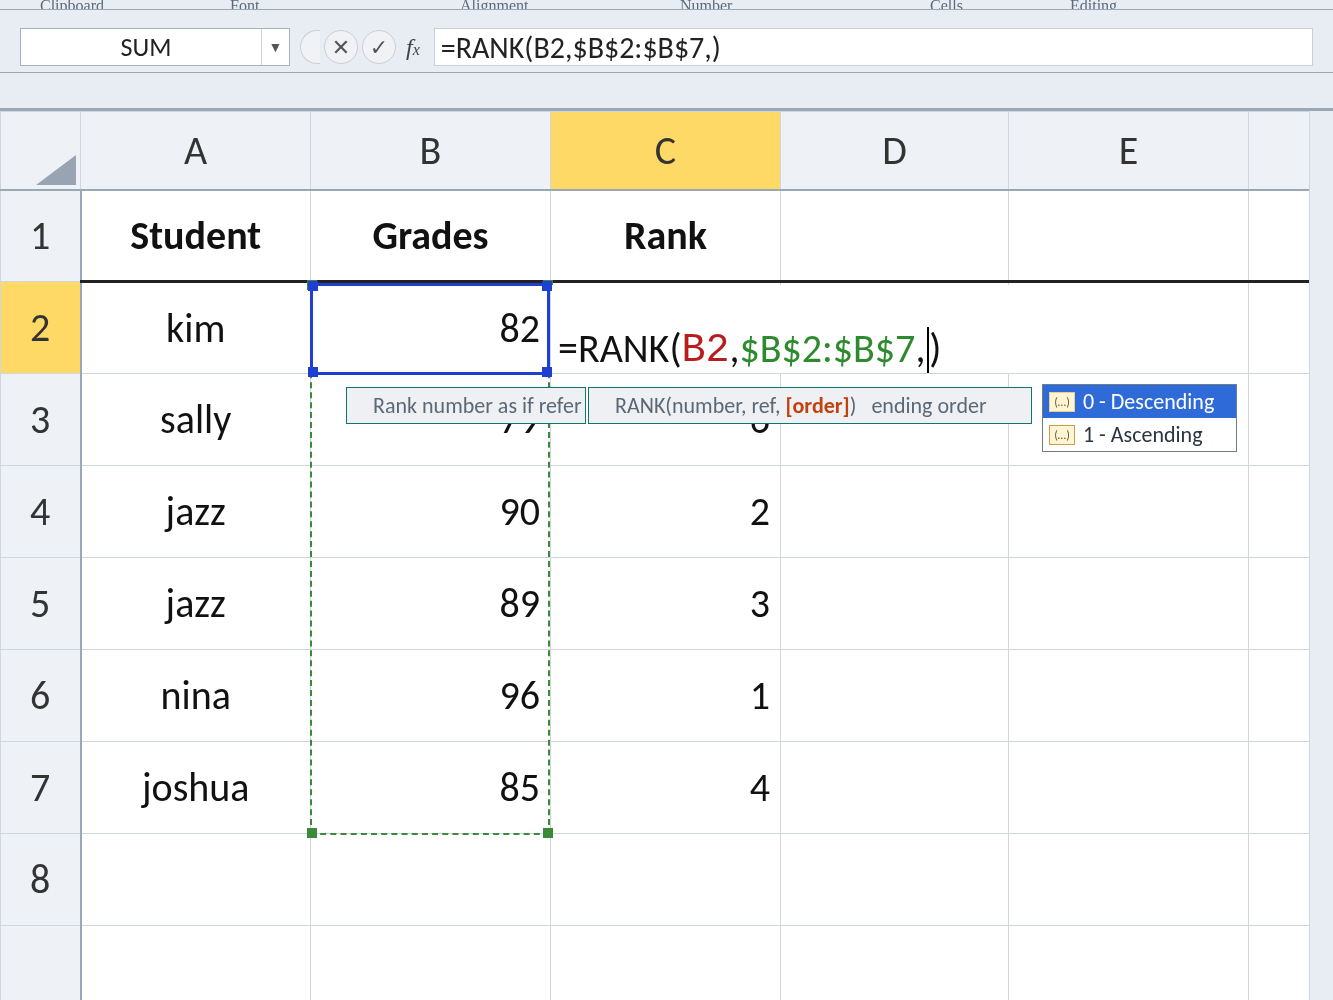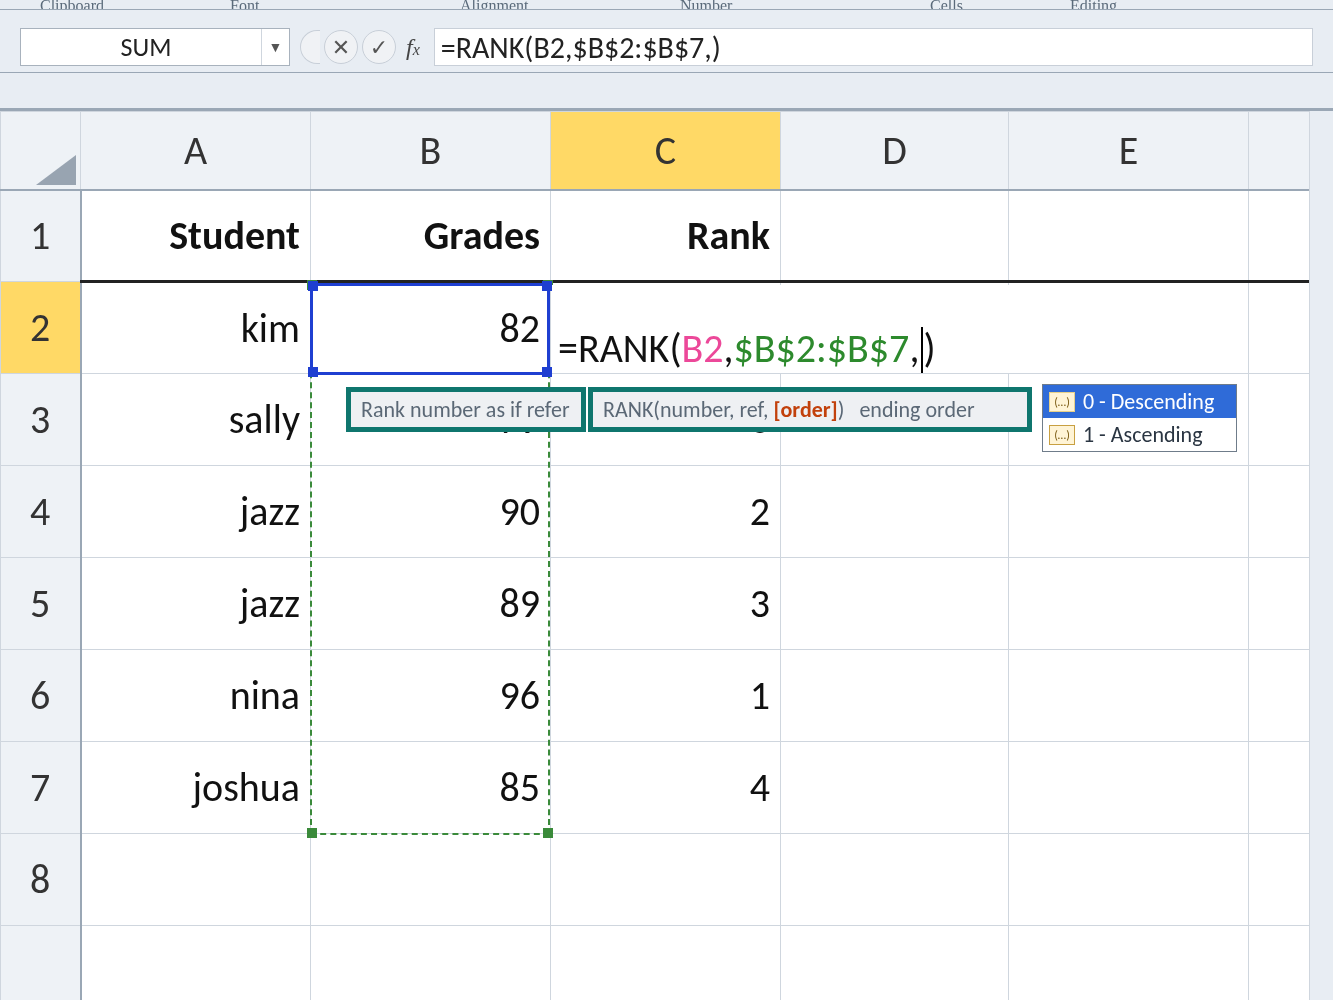--- a/index.html
+++ b/index.html
@@ -174,21 +174,21 @@
   
   td.cell {
     height: 92px;
     font-size: 40px;
     padding: 0 10px;
     color: #111;
     background: #fff;
     vertical-align: middle;
   }
   td.cell.num { text-align: right; }
-  td.cell.text { text-align: right; padding-left: 10px; }
+  td.cell.text { text-align: center; padding-left: 10px; }
   .header-cell {
     font-weight: 700;
     font-size: 42px;
   }
   tr.hdr td.cell {
     border-bottom: 3px solid #222;
   }
 
   
   .sel-blue {
@@ -219,38 +219,38 @@
     position: absolute;
     background: #fff;
     font-size: 40px;
     display: flex;
     align-items: center;
     padding-left: 6px;
     z-index: 6;
     white-space: nowrap;
   }
   .fpart-fn   { color: #111; }
-  .fpart-ref1 { color: #ec4899; }
+  .fpart-ref1 { color: #b91c1c; font-family: Liberation Mono, monospace; }
   .fpart-ref2 { color: #2d8a2d; }
   .caret {
     display: inline-block;
     width: 2px; height: 46px;
     background: #000;
     margin-left: 2px;
     vertical-align: middle;
   }
 
   
   .tooltip {
     position: absolute;
     background: #eef0f3;
-    border: 5px solid #0f766e;
+    border: 1px solid #0f766e;
     font-size: 22px;
     color: #5b6876;
-    padding: 4px 10px;
+    padding: 4px 26px;
     z-index: 8;
     white-space: nowrap;
     overflow: hidden;
   }
   .tooltip b { color: #c2410c; font-weight: 700; }
 
   
   .order-list {
     position: absolute;
     border: 1px solid #6f7c8a;

